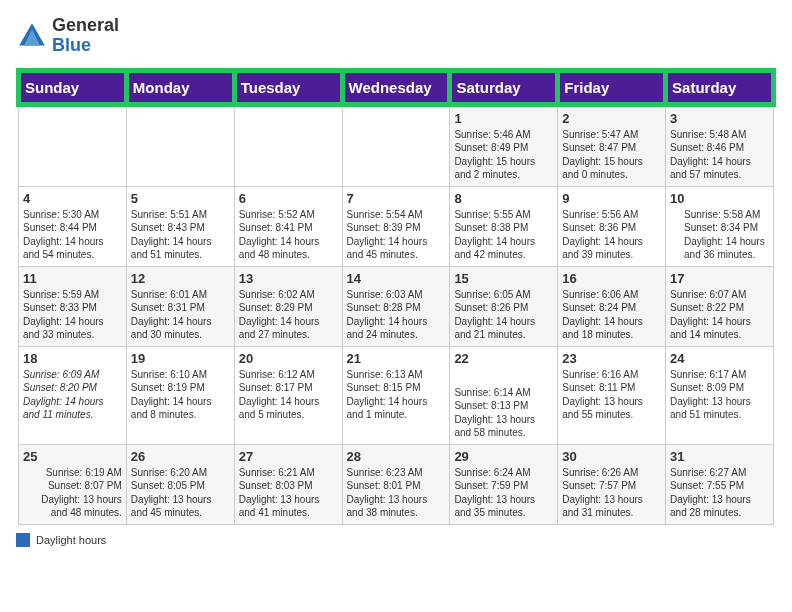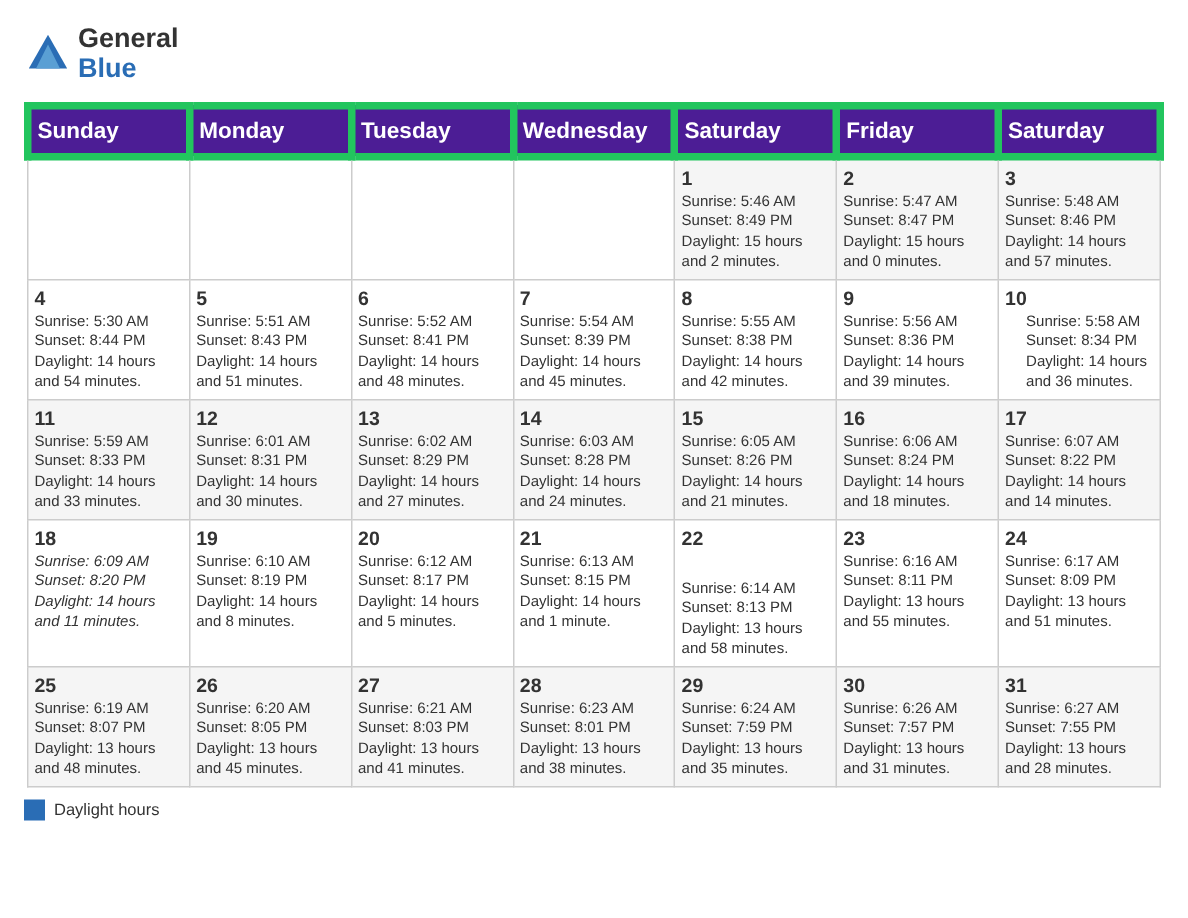--- a/index.html
+++ b/index.html
@@ -317,21 +317,21 @@
           <span class="day-number">24</span>
           <div class="day-info" style="white-space: pre-line;">Sunrise: 6:17 AM
 Sunset: 8:09 PM
 Daylight: 13 hours
 and 51 minutes.</div>
         </td>
       </tr>
       <tr>
         <td>
           <span class="day-number">25</span>
-          <div class="day-info" style="white-space: pre-line;">Sunrise: 6:19 AM
+          <div class="day-info" style="white-space: pre-line; text-align: right;">Sunrise: 6:19 AM
 Sunset: 8:07 PM
 Daylight: 13 hours
 and 48 minutes.</div>
         </td>
         <td>
           <span class="day-number">26</span>
           <div class="day-info" style="white-space: pre-line;">Sunrise: 6:20 AM
 Sunset: 8:05 PM
 Daylight: 13 hours
 and 45 minutes.</div>

